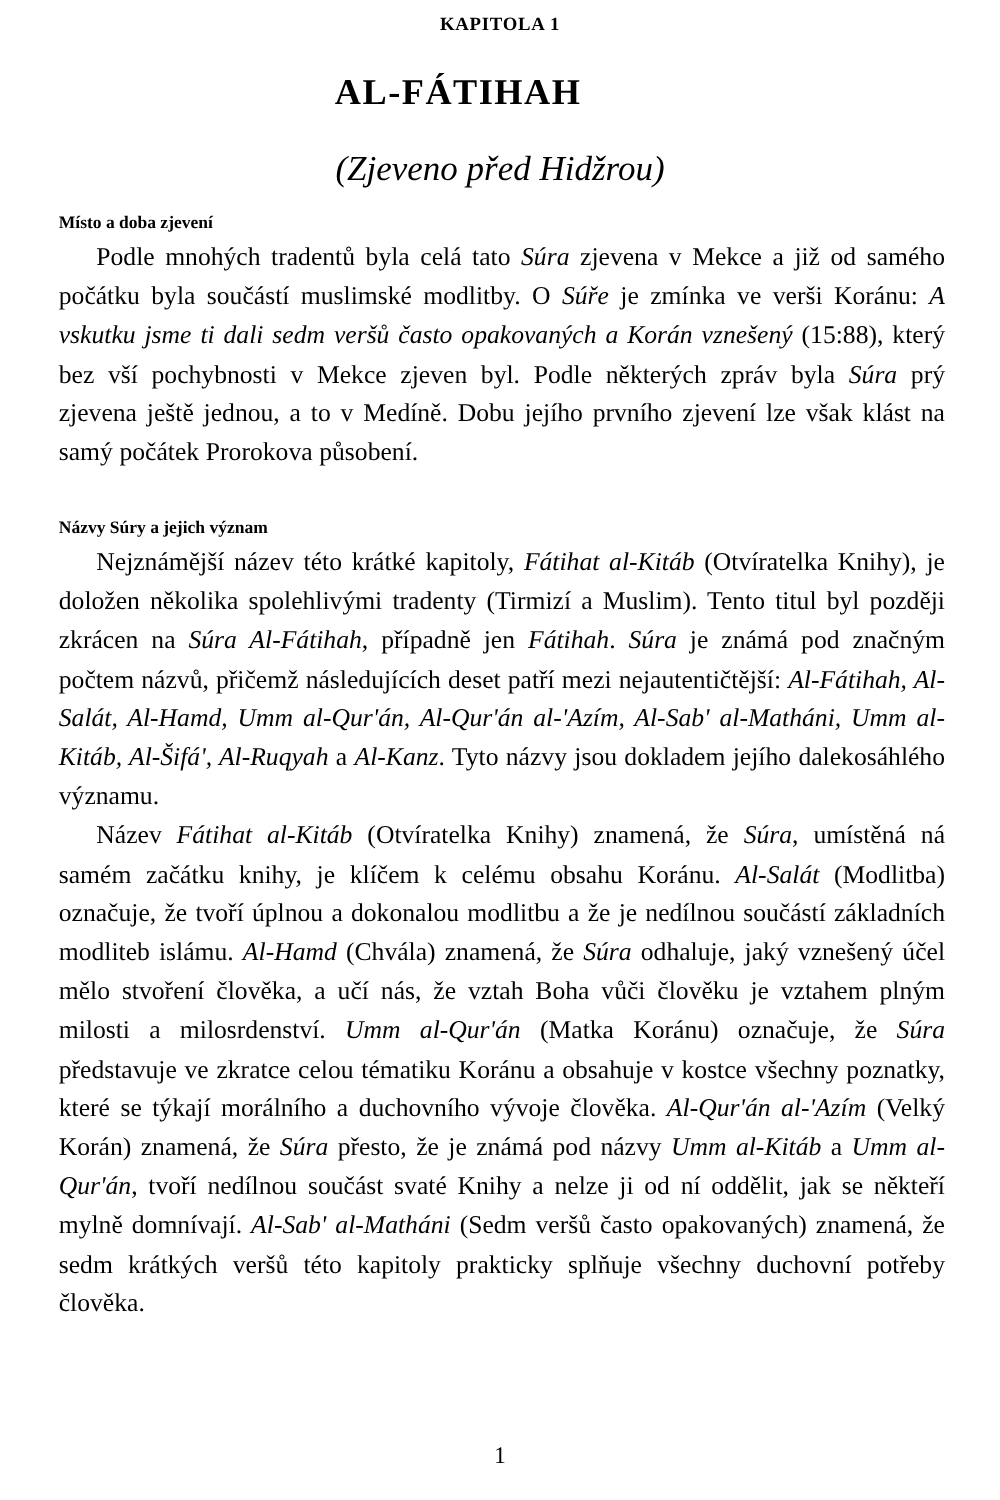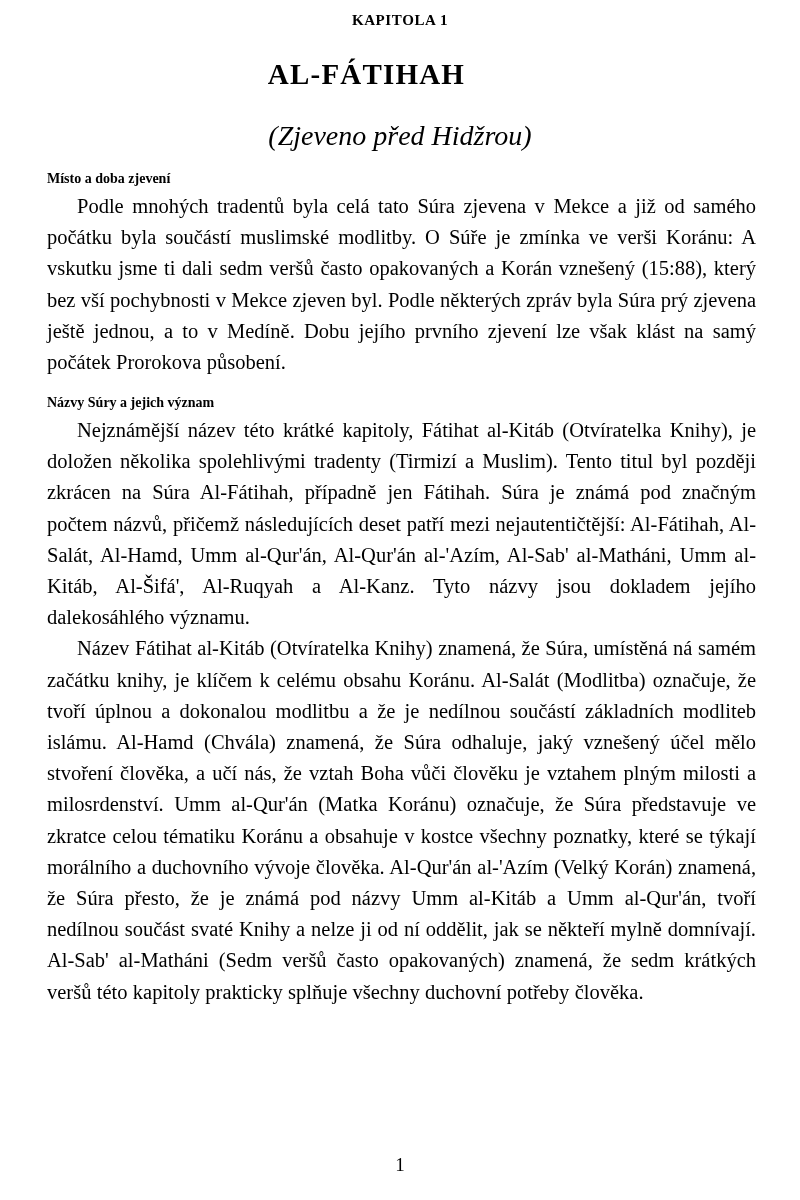--- a/index.html
+++ b/index.html
@@ -70,36 +70,36 @@
 
   h2.section-heading {
     margin: 0 0 2px 0;
     padding: 0;
     font-size: 14px;
     font-weight: bold;
     line-height: 1.35;
   }
 
   h2.section-heading.second {
-    margin-top: 16px;
+    margin-top: 36px;
   }
 
   p.para {
     margin: 0;
     padding: 0;
     font-size: 20.5px;
     line-height: 31.2px;
     text-align: justify;
     text-indent: 30px;
     -webkit-hyphens: none;
     hyphens: none;
     word-spacing: 0.2px;
   }
 
-  .it { }
+  .it { font-style: italic; }
 
   .page-number {
     position: absolute;
     bottom: 24px;
     left: 0;
     width: 800px;
     text-align: center;
     font-size: 19px;
   }
 </style>

